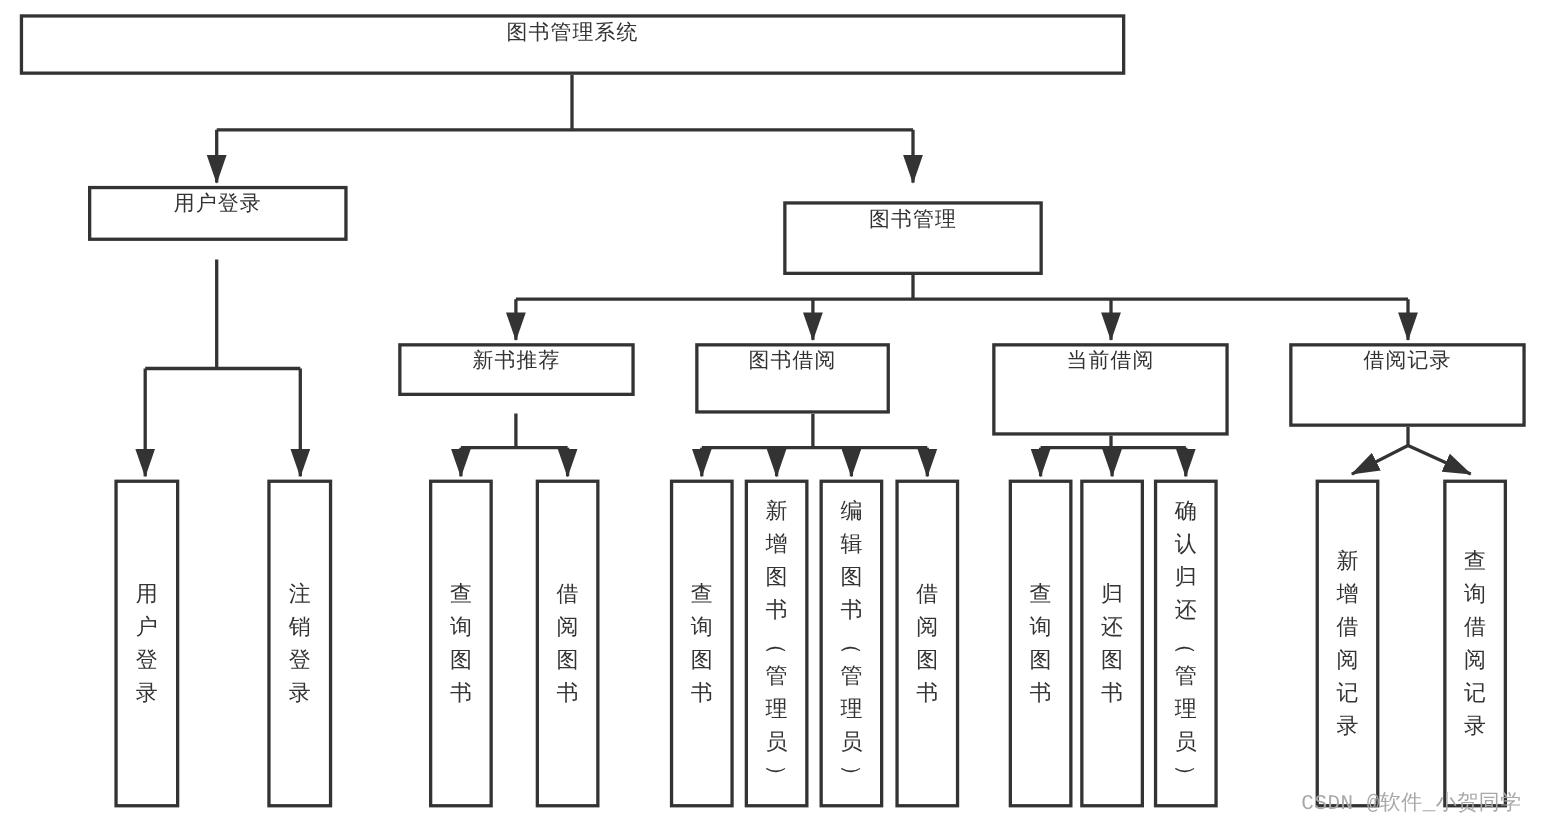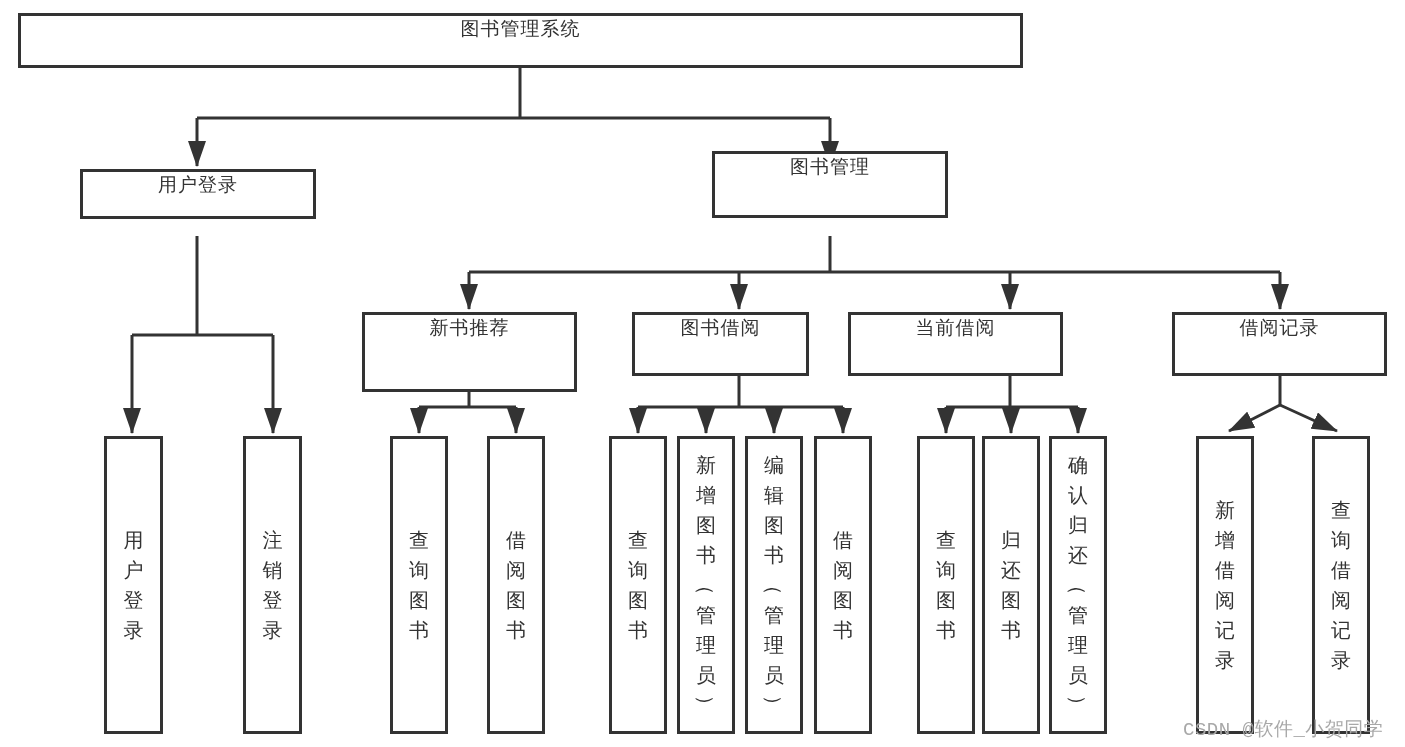--- a/index.html
+++ b/index.html
@@ -74,34 +74,34 @@
     </g>
   </svg>
 
   <div class="node h" style="left:18px;top:13px;width:1005px;height:55px">
     <span>图书管理系统</span>
   </div>
 
   <div class="node h" style="left:80px;top:169px;width:236px;height:50px">
     <span>用户登录</span>
   </div>
-  <div class="node h" style="left:712px;top:151px;width:236px;height:67px">
+  <div class="node h" style="left:712px;top:183px;width:236px;height:67px">
     <span>图书管理</span>
   </div>
 
-  <div class="node h" style="left:362px;top:312px;width:215px;height:80px">
+  <div class="node h" style="left:362px;top:312px;width:215px;height:48px">
     <span>新书推荐</span>
   </div>
   <div class="node h" style="left:632px;top:312px;width:177px;height:64px">
     <span>图书借阅</span>
   </div>
-  <div class="node h" style="left:848px;top:312px;width:215px;height:64px">
+  <div class="node h" style="left:902px;top:312px;width:215px;height:84px">
     <span>当前借阅</span>
   </div>
-  <div class="node h" style="left:1172px;top:312px;width:215px;height:64px">
+  <div class="node h" style="left:1172px;top:312px;width:215px;height:76px">
     <span>借阅记录</span>
   </div>
 
   <div class="node v" style="left:104px;top:436px;width:59px;height:298px">
     <div class="vtext">
         <span>用</span>
         <span>户</span>
         <span>登</span>
         <span>录</span>
       </div>

